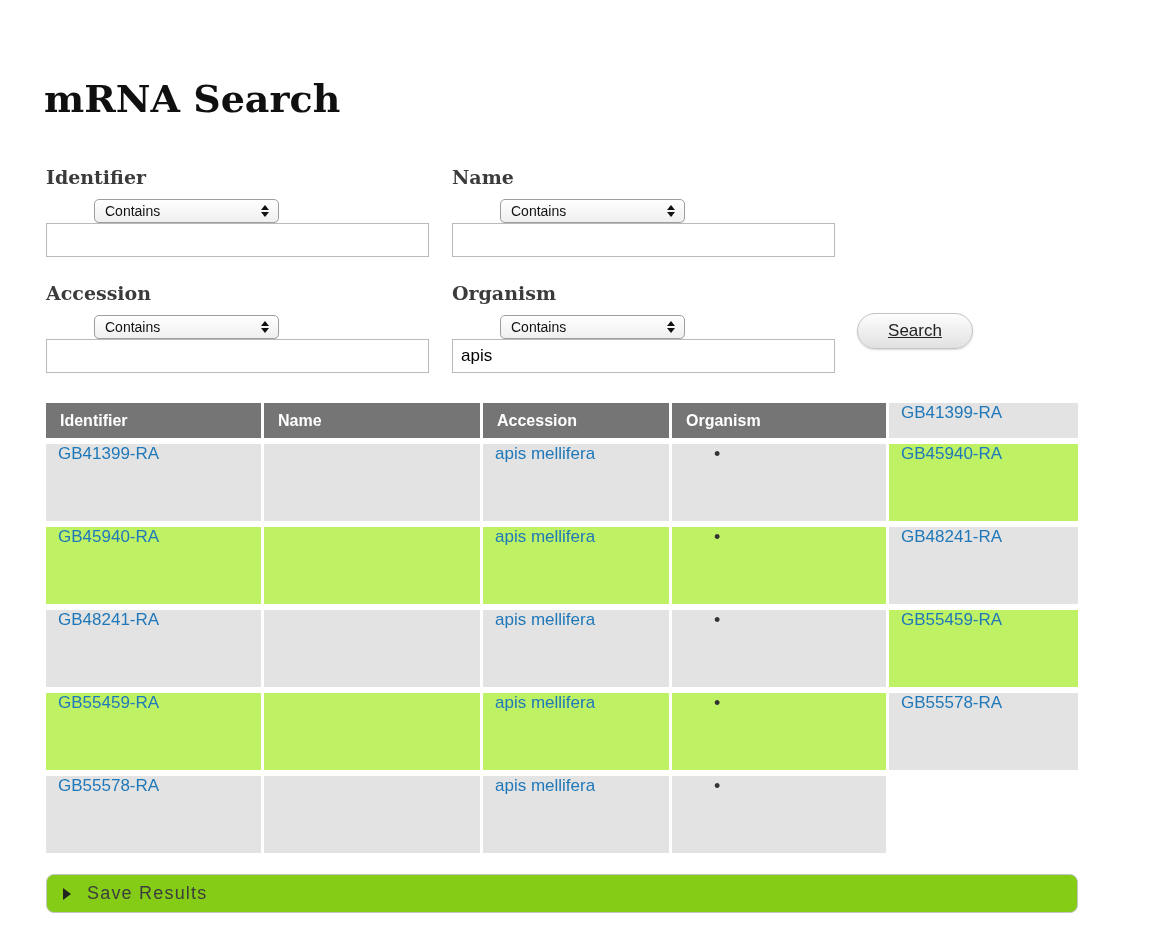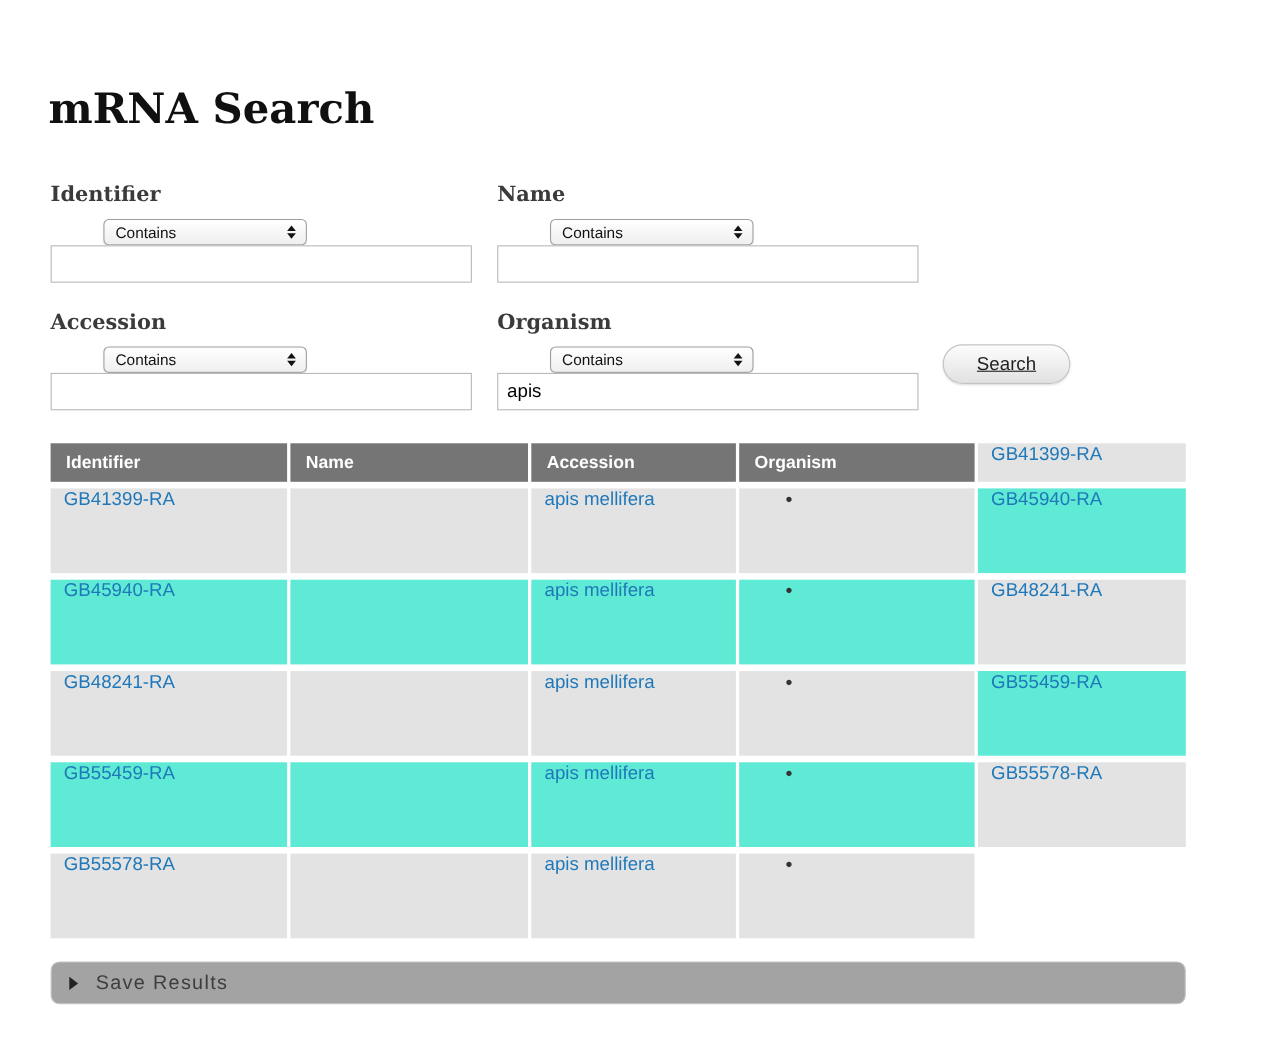--- a/index.html
+++ b/index.html
@@ -75,28 +75,28 @@
   .th {
     background:#757575; color:#ffffff;
     font-size:16px; font-weight:bold;
     display:flex; align-items:center; padding-left:14px;
   }
   .td {
     display:flex; padding-left:12px;
     font-size:17px; color:#333;
   }
   .row-odd  { background:#e3e3e3; }
-  .row-even { background:#5eead4; }
+  .row-even { background:#bef264; }
   .cell-link { color:#1f78b9; text-decoration:none; cursor:pointer; }
   .td.syn { padding-left:42px; font-size:18px; color:#333; }
 
   
   .save-bar {
     left:46px; top:874px; width:1032px; height:39px;
-    background:#a3a3a3;
+    background:#84cc16;
     border:1px solid #c4c4c4;
     border-radius:8px;
     display:flex; align-items:center;
     cursor:pointer;
   }
   .save-bar .tri {
     margin-left:16px; width:0; height:0;
     border-top:6px solid transparent; border-bottom:6px solid transparent;
     border-left:8px solid #222;
   }

